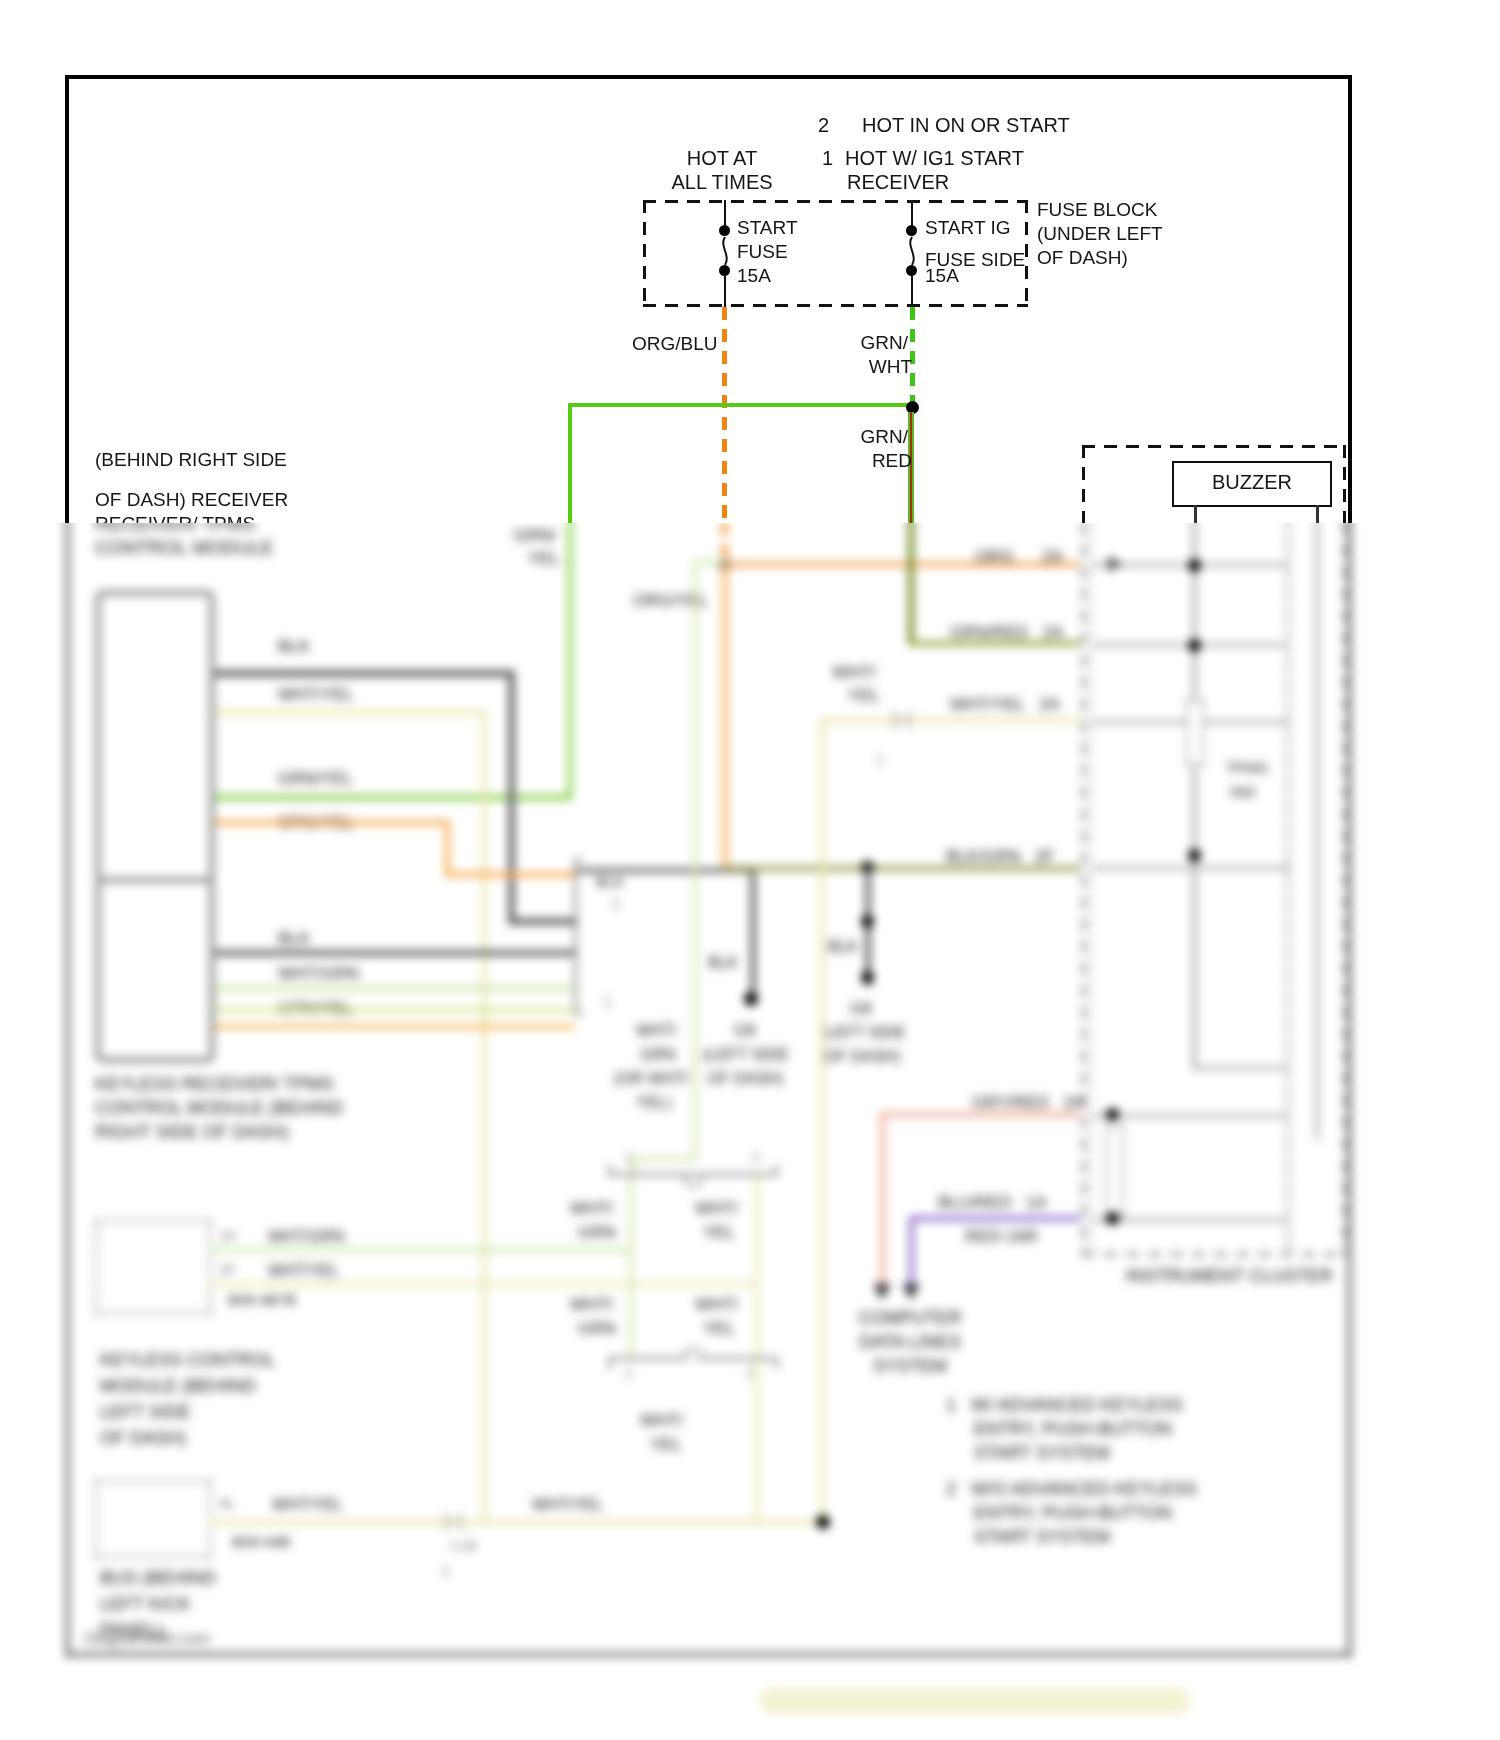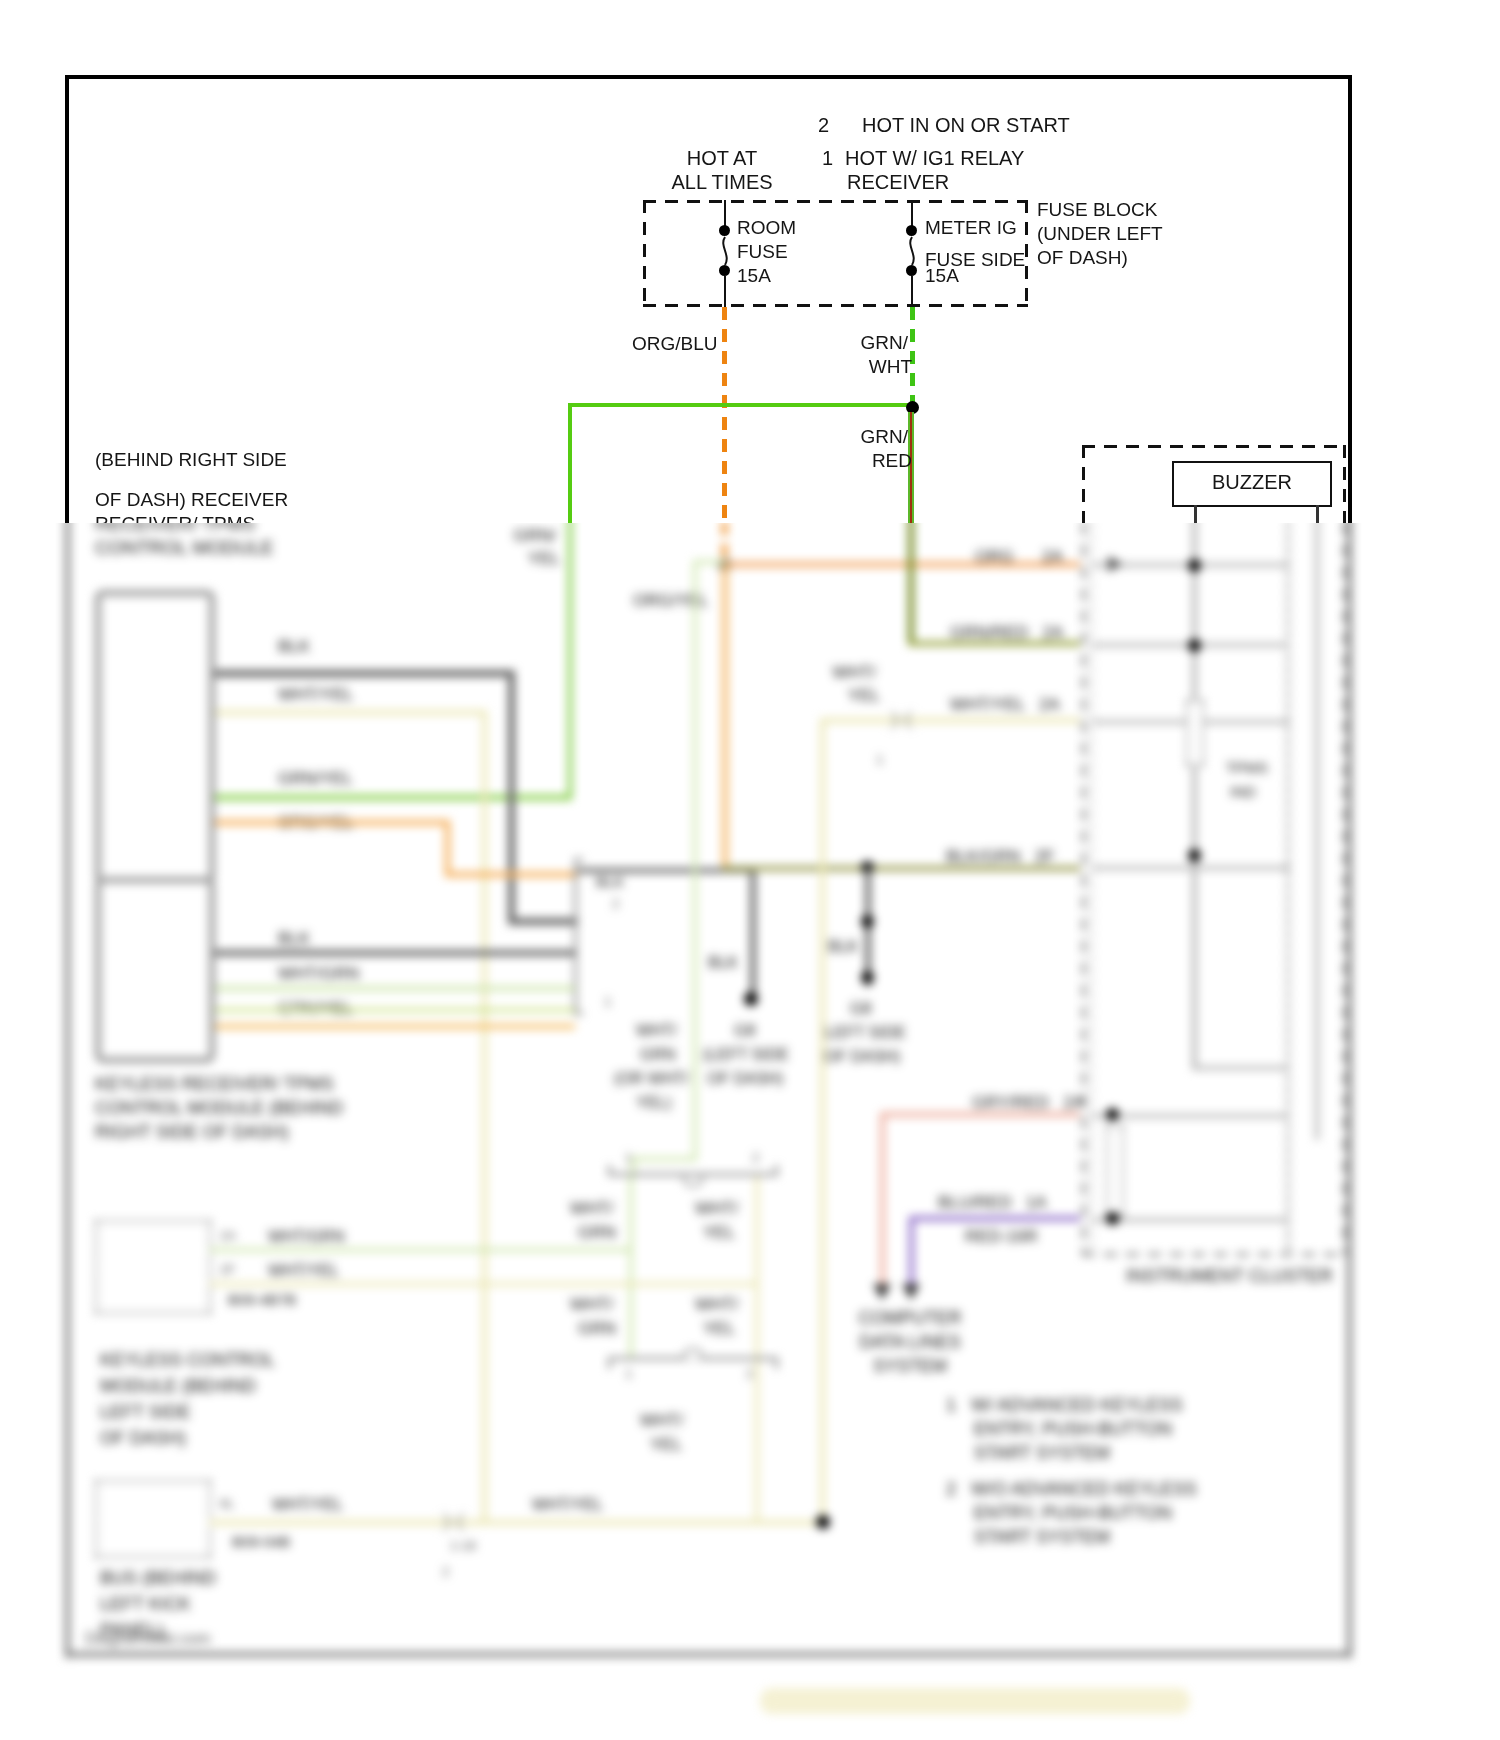--- a/index.html
+++ b/index.html
@@ -35,52 +35,52 @@
 
 <div id="sharpclip">
 
   <div class="a" style="left:65px;top:75px;width:1287px;height:4px;background:#000"></div>
   <div class="a" style="left:65px;top:75px;width:4px;height:448px;background:#000"></div>
   <div class="a" style="left:1348px;top:75px;width:4px;height:448px;background:#000"></div>
 
   <div class="t t20" style="left:818px;top:113px">2</div>
   <div class="t t20" style="left:862px;top:113px">HOT IN ON OR START</div>
   <div class="t t20" style="left:822px;top:146px">1</div>
-  <div class="t t20" style="left:845px;top:146px">HOT W/ IG1 RELAY</div>
+  <div class="t t20" style="left:845px;top:146px">HOT W/ IG1 START</div>
   <div class="t t20" style="left:847px;top:170px">RECEIVER</div>
   <div class="t t20 c" style="left:662px;top:146px;width:120px">HOT AT</div>
   <div class="t t20 c" style="left:662px;top:170px;width:120px">ALL TIMES</div>
 
   <div class="a dashh" style="left:643px;top:200px;width:385px;height:3px"></div>
   <div class="a dashh" style="left:643px;top:304px;width:385px;height:3px"></div>
   <div class="a dashv" style="left:643px;top:200px;width:3px;height:107px"></div>
   <div class="a dashv" style="left:1025px;top:200px;width:3px;height:107px"></div>
   <div class="t" style="left:1037px;top:198px">FUSE BLOCK</div>
   <div class="t" style="left:1037px;top:222px">(UNDER LEFT</div>
   <div class="t" style="left:1037px;top:246px">OF DASH)</div>
 
   <div class="a" style="left:724px;top:200px;width:2px;height:28px;background:#111"></div>
   <div class="dot" style="left:719px;top:225px;width:11px;height:11px"></div>
   <svg class="a" style="left:717px;top:236px" width="16" height="30" viewBox="0 0 16 30">
       <path d="M8 1 C2 10, 14 19, 8 29" stroke="#111" stroke-width="2" fill="none"></path>
     </svg>
   <div class="dot" style="left:719px;top:265px;width:11px;height:11px"></div>
   <div class="a" style="left:724px;top:276px;width:2px;height:31px;background:#111"></div>
-  <div class="t" style="left:737px;top:216px">ROOM</div>
+  <div class="t" style="left:737px;top:216px">START</div>
   <div class="t" style="left:737px;top:240px">FUSE</div>
   <div class="t" style="left:737px;top:264px">15A</div>
 
   <div class="a" style="left:911px;top:200px;width:2px;height:28px;background:#111"></div>
   <div class="dot" style="left:906px;top:225px;width:11px;height:11px"></div>
   <svg class="a" style="left:904px;top:236px" width="16" height="30" viewBox="0 0 16 30">
       <path d="M8 1 C2 10, 14 19, 8 29" stroke="#111" stroke-width="2" fill="none"></path>
     </svg>
   <div class="dot" style="left:906px;top:265px;width:11px;height:11px"></div>
   <div class="a" style="left:911px;top:276px;width:2px;height:31px;background:#111"></div>
-  <div class="t" style="left:925px;top:216px">METER IG</div>
+  <div class="t" style="left:925px;top:216px">START IG</div>
   <div class="t" style="left:925px;top:248px">FUSE SIDE</div>
   <div class="t" style="left:925px;top:264px">15A</div>
 
   <div class="a dashv" style="left:722px;top:307px;width:5px;height:216px;--c:#ee8411"></div>
   <div class="t" style="left:632px;top:332px">ORG/BLU</div>
   <div class="a dashv" style="left:910px;top:307px;width:5px;height:96px;--c:#3ec414"></div>
   <div class="t r" style="left:848px;top:331px;width:60px">GRN/</div>
   <div class="t r" style="left:848px;top:355px;width:64px">WHT</div>
   <div class="a" style="left:570px;top:403px;width:340px;height:4px;background:#55cc11"></div>
   <div class="a" style="left:568px;top:403px;width:4px;height:120px;background:#55cc11"></div>

